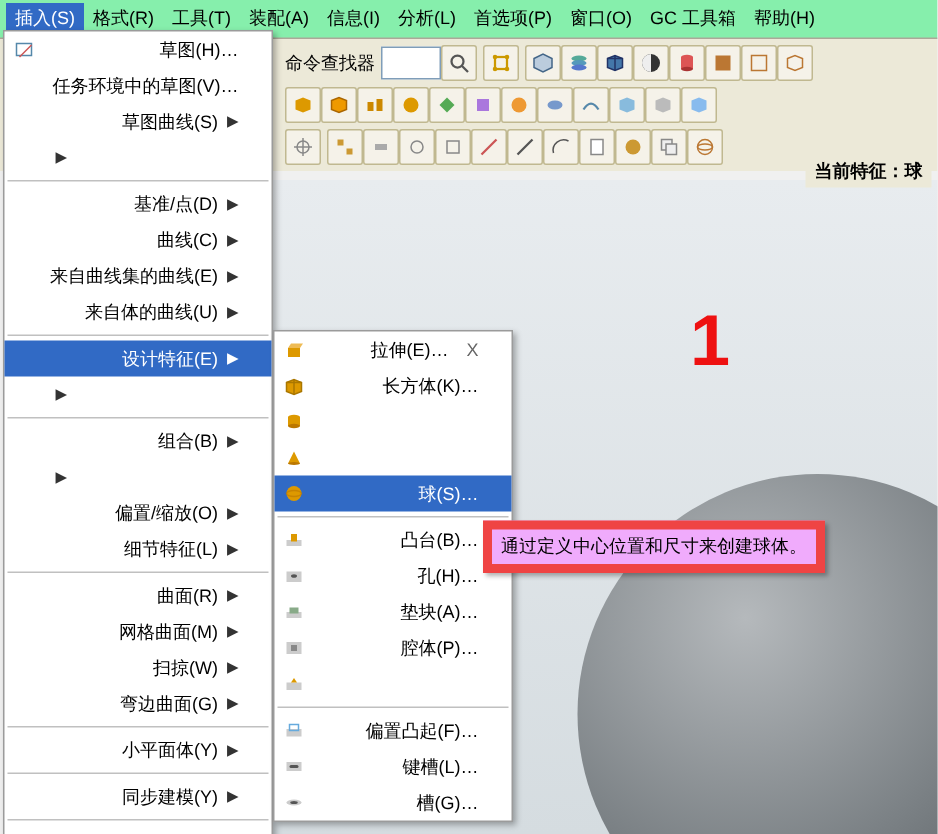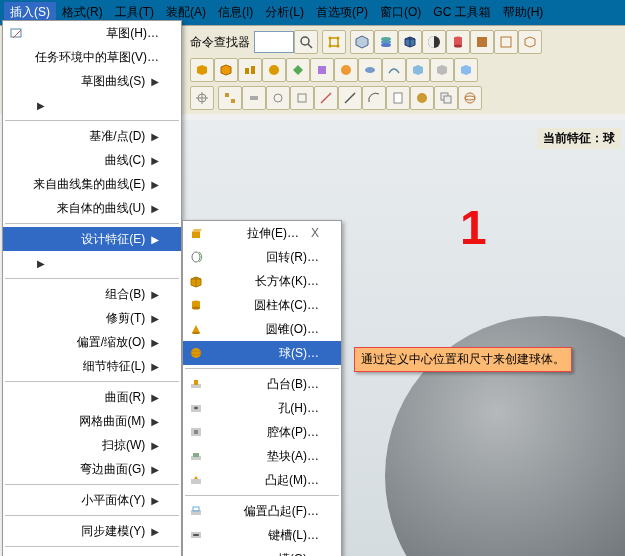--- a/index.html
+++ b/index.html
@@ -1,18 +1,18 @@
 <!DOCTYPE html>
 <html><head>
 <meta charset="utf-8">
 <style>
 * { margin: 0; padding: 0; box-sizing: border-box; font-family: "Microsoft YaHei", SimSun, sans-serif; font-size: 12px; }
 body { width: 625px; height: 556px; background: #f0f0f0; overflow: hidden; position: relative; }
 
-.menubar { display: flex; background: #0369a1; border-bottom: 1px solid #aca899; padding: 2px 4px; }
+.menubar { display: flex; background: #86efac; border-bottom: 1px solid #aca899; padding: 2px 4px; }
 .menubar-item { padding: 2px 6px; cursor: default; }
 .menubar-item.active { background: #316ac5; color: #fff; }
 
 .toolbar-area { background: #ece9d8; padding: 2px 0; position: relative; }
 .toolbar-row { display: flex; gap: 0; padding: 2px 0; align-items: center; }
 .tool-icon { width: 24px; height: 24px; background: #f5f2e9; border: 1px solid #c0b890; display: flex; align-items: center; justify-content: center; color: #555; border-radius: 2px; }
 .tool-icon svg { width: 16px; height: 16px; }
 .tool-sep { width: 4px; }
 .search-input { height: 22px; border: 1px solid #7f9db9; padding: 0 4px; width: 40px; }
 
@@ -27,21 +27,21 @@
 .menu-item { display: flex; align-items: center; padding: 3px 22px 3px 4px; cursor: default; min-height: 22px; text-align: right; }
 .menu-item.hover { background: #316ac5; color: #fff; }
 .menu-item.hover .arrow { color: #fff; }
 .menu-icon { width: 18px; height: 18px; margin-right: 6px; display: flex; align-items: center; justify-content: center; }
 .menu-icon svg { width: 14px; height: 14px; }
 .menu-label { flex: 1; white-space: nowrap; }
 .menu-accel { margin-left: 12px; color: #666; }
 .arrow { color: #333; font-size: 10px; margin-left: 6px; }
 .menu-sep { height: 1px; background: #c0c0c0; margin: 3px 2px; }
 
-.tooltip { position: absolute; left: 354px; top: 347px; background: #fdba74; border: 1px solid #ef4444; padding: 3px 6px; box-shadow: 2px 2px 3px rgba(0,0,0,.3); white-space: nowrap; z-index: 50; }
+.tooltip { position: absolute; left: 322px; top: 347px; background: #f0abfc; border: 6px solid #ef4444; padding: 3px 6px; box-shadow: 2px 2px 3px rgba(0,0,0,.3); white-space: nowrap; z-index: 50; }
 </style>
 </head>
 <body>
 
 <div class="menubar">
     <div class="menubar-item active">插入(S)</div>
     <div class="menubar-item">格式(R)</div>
     <div class="menubar-item">工具(T)</div>
     <div class="menubar-item">装配(A)</div>
     <div class="menubar-item">信息(I)</div>
@@ -251,21 +251,21 @@
         </svg>
       </div>
   </div>
 </div>
 
 <div class="canvas">
   <div class="big-number">1</div>
   <div class="sphere"></div>
 </div>
 
-<div class="status-right" style="top:128px">
+<div class="status-right" style="top:104px">
   <span>当前特征：</span><span>球</span>
 </div>
 
 <div class="dropdown">
     <div class="menu-item">
       <span class="menu-icon">
         <svg viewBox="0 0 14 14">
           <rect x="2" y="3" width="10" height="8" fill="none" stroke="#58a"></rect>
           <line x1="4" y1="12" x2="12" y2="4" stroke="#c55"></line>
         </svg>
@@ -317,21 +317,20 @@
       <span class="arrow">▶</span>
     </div>
     <div class="menu-sep"></div>
     <div class="menu-item">
       <span class="menu-icon"></span>
       <span class="menu-label">组合(B)</span>
       <span class="arrow">▶</span>
     </div>
     <div class="menu-item">
       <span class="menu-icon"></span>
-      <span class="menu-label">修剪(T)</span>
       <span class="arrow">▶</span>
     </div>
     <div class="menu-item">
       <span class="menu-icon"></span>
       <span class="menu-label">偏置/缩放(O)</span>
       <span class="arrow">▶</span>
     </div>
     <div class="menu-item">
       <span class="menu-icon"></span>
       <span class="menu-label">细节特征(L)</span>
@@ -380,57 +379,46 @@
 <div class="submenu">
     <div class="menu-item">
       <span class="menu-icon">
         <svg viewBox="0 0 14 14">
           <rect x="3" y="6" width="8" height="6" fill="#d90"></rect>
           <path d="M3 6 L5 3 L13 3 L11 6" fill="#eb5"></path>
         </svg>
       </span>
       <span class="menu-label">拉伸(E)…</span>
       <span class="menu-accel">X</span>
-    </div>
-    <div class="menu-item">
-      <span class="menu-icon">
-        <svg viewBox="0 0 14 14">
-          <ellipse cx="7" cy="7" rx="4" ry="5" fill="none" stroke="#777"></ellipse>
-          <path d="M10 2 A6 6 0 0 1 10 12" fill="none" stroke="#5a5"></path>
-        </svg>
-      </span>
-      <span class="menu-label">回转(R)…</span>
     </div>
     <div class="menu-item">
       <span class="menu-icon">
         <svg viewBox="0 0 14 14">
           <path d="M2 5 L7 3 L12 5 L12 11 L7 13 L2 11 Z" fill="#d90" stroke="#a70"></path>
           <path d="M7 3 L7 13 M2 5 L12 5" stroke="#a70"></path>
         </svg>
       </span>
       <span class="menu-label">长方体(K)…</span>
     </div>
     <div class="menu-item">
       <span class="menu-icon">
         <svg viewBox="0 0 14 14">
           <ellipse cx="7" cy="4" rx="4" ry="1.5" fill="#d90"></ellipse>
           <rect x="3" y="4" width="8" height="6" fill="#d90"></rect>
           <ellipse cx="7" cy="10" rx="4" ry="1.5" fill="#b70"></ellipse>
         </svg>
       </span>
-      <span class="menu-label">圆柱体(C)…</span>
     </div>
     <div class="menu-item">
       <span class="menu-icon">
         <svg viewBox="0 0 14 14">
           <path d="M7 3 L11 11 L3 11 Z" fill="#d90"></path>
           <ellipse cx="7" cy="11" rx="4" ry="1" fill="#b70"></ellipse>
         </svg>
       </span>
-      <span class="menu-label">圆锥(O)…</span>
     </div>
     <div class="menu-item hover">
       <span class="menu-icon">
         <svg viewBox="0 0 14 14">
           <circle cx="7" cy="7" r="5" fill="#d90"></circle>
           <ellipse cx="7" cy="7" rx="5" ry="2" fill="none" stroke="#b70" opacity=".6"></ellipse>
         </svg>
       </span>
       <span class="menu-label">球(S)…</span>
     </div>
@@ -449,43 +437,42 @@
         <svg viewBox="0 0 14 14">
           <rect x="2" y="4" width="10" height="7" fill="#ccc"></rect>
           <ellipse cx="7" cy="7" rx="2" ry="1.2" fill="#555"></ellipse>
         </svg>
       </span>
       <span class="menu-label">孔(H)…</span>
     </div>
     <div class="menu-item">
       <span class="menu-icon">
         <svg viewBox="0 0 14 14">
+          <rect x="2" y="7" width="10" height="4" fill="#ccc"></rect>
+          <rect x="4" y="4" width="6" height="4" fill="#8a8"></rect>
+        </svg>
+      </span>
+      <span class="menu-label">垫块(A)…</span>
+    </div>
+    <div class="menu-item">
+      <span class="menu-icon">
+        <svg viewBox="0 0 14 14">
           <rect x="2" y="3" width="10" height="8" fill="#ccc"></rect>
           <rect x="5" y="5" width="4" height="4" fill="#888"></rect>
         </svg>
       </span>
       <span class="menu-label">腔体(P)…</span>
     </div>
     <div class="menu-item">
       <span class="menu-icon">
         <svg viewBox="0 0 14 14">
-          <rect x="2" y="7" width="10" height="4" fill="#ccc"></rect>
-          <rect x="4" y="4" width="6" height="4" fill="#8a8"></rect>
-        </svg>
-      </span>
-      <span class="menu-label">垫块(A)…</span>
-    </div>
-    <div class="menu-item">
-      <span class="menu-icon">
-        <svg viewBox="0 0 14 14">
           <rect x="2" y="6" width="10" height="5" fill="#ccc"></rect>
           <path d="M5 6 L7 3 L9 6" fill="#d90"></path>
         </svg>
       </span>
-      <span class="menu-label">凸起(M)…</span>
     </div>
     <div class="menu-sep"></div>
     <div class="menu-item">
       <span class="menu-icon">
         <svg viewBox="0 0 14 14">
           <rect x="2" y="6" width="10" height="5" fill="#ccc"></rect>
           <rect x="4" y="3" width="6" height="4" fill="none" stroke="#6ad"></rect>
         </svg>
       </span>
       <span class="menu-label">偏置凸起(F)…</span>

